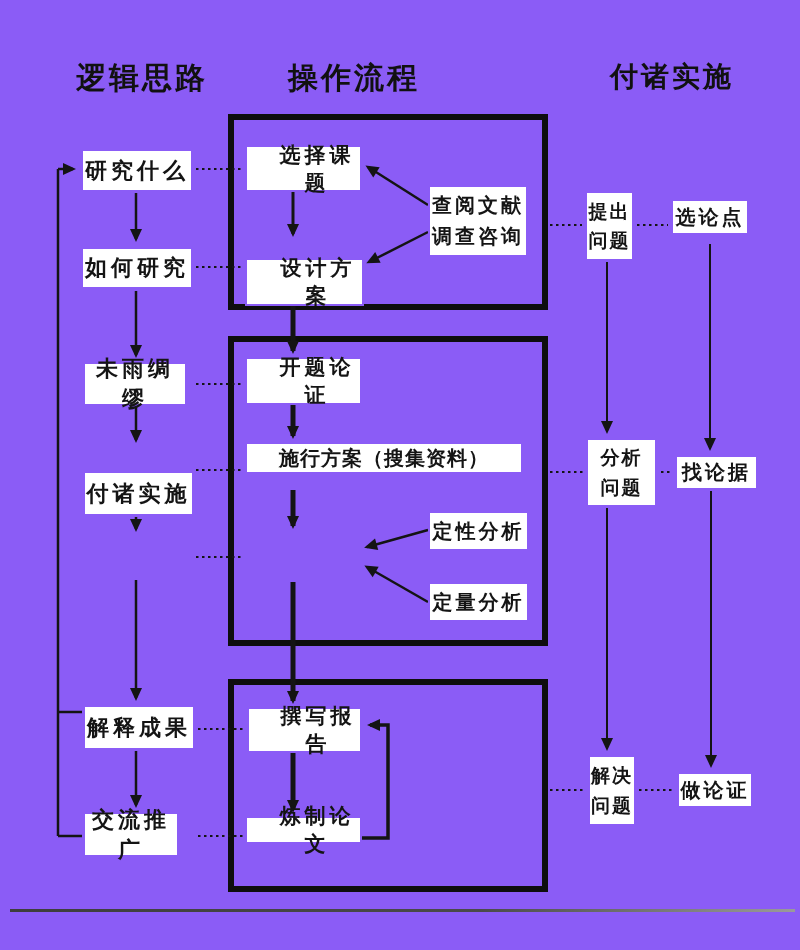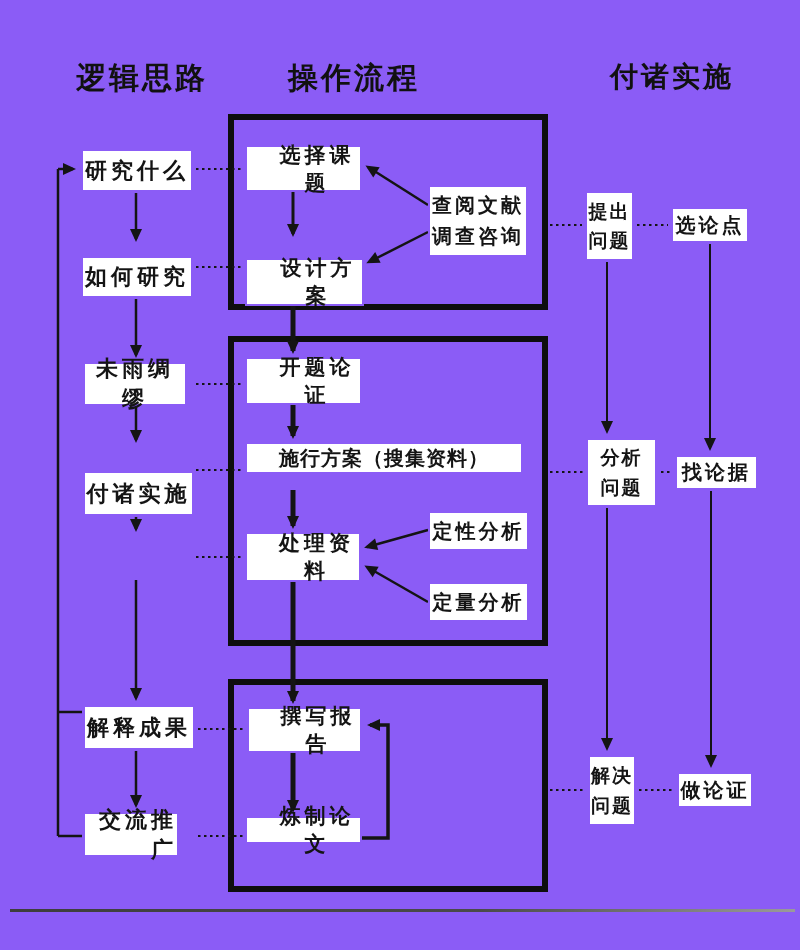--- a/index.html
+++ b/index.html
@@ -97,43 +97,42 @@
       <line x1="550" y1="225" x2="582" y2="225"></line>
       <line x1="637" y1="225" x2="668" y2="225"></line>
       <line x1="550" y1="472" x2="583" y2="472"></line>
       <line x1="637" y1="472" x2="672" y2="472"></line>
       <line x1="550" y1="790" x2="585" y2="790"></line>
       <line x1="639" y1="790" x2="674" y2="790"></line>
     </g>
   </svg>
 
   <div class="node logic b3" style="left:80px;top:148px;width:114px;height:45px;">研究什么</div>
-  <div class="node logic b3" style="left:80px;top:255px;width:114px;height:44px;">如何研究</div>
+  <div class="node logic b3" style="left:80px;top:246px;width:114px;height:44px;">如何研究</div>
   <div class="node logic b3" style="left:82px;top:361px;width:106px;height:46px;">未雨绸缪</div>
   <div class="node logic b3" style="left:82px;top:446px;width:113px;height:47px;margin-top:24px;">付诸实施</div>
   <div class="node logic b3" style="left:82px;top:704px;width:114px;height:47px;">解释成果</div>
-  <div class="node logic b3" style="left:82px;top:811px;width:98px;height:47px;text-align:right;">交流推广</div>
+  <div class="node logic b3" style="left:82px;top:811px;width:98px;height:47px;">交流推广</div>
 
   <div class="node proc" style="left:245px;top:145px;width:117px;height:47px;">选择课题</div>
   <div class="node proc" style="left:245px;top:258px;width:119px;height:48px;">设计方案</div>
   <div class="node proc-side node twoline" style="left:428px;top:185px;width:100px;height:72px;line-height:1.55;">查阅文献
 调查咨询</div>
 
   <div class="node proc" style="left:245px;top:357px;width:117px;height:48px;text-align:center;">开题论证</div>
   <div class="node proc-wide node" style="left:245px;top:442px;width:278px;height:32px;">施行方案（搜集资料）</div>
-  <div class="node proc" style="left:245px;top:532px;width:116px;height:50px;">处理资料</div>
   <div class="node proc-side node" style="left:428px;top:511px;width:101px;height:40px;">定性分析</div>
   <div class="node proc-side node" style="left:428px;top:582px;width:101px;height:40px;">定量分析</div>
 
   <div class="node proc" style="left:247px;top:707px;width:115px;height:46px;">撰写报告</div>
   <div class="node proc" style="left:245px;top:816px;width:117px;height:28px;">炼制论文</div>
 
   <div class="node stage b3 twoline" style="left:584px;top:190px;width:51px;height:72px;">提出
 问题</div>
-  <div class="node task b3" style="left:670px;top:206px;width:80px;height:38px;">选论点</div>
+  <div class="node task b3" style="left:670px;top:198px;width:80px;height:38px;">选论点</div>
   <div class="node stage b3 twoline" style="left:585px;top:437px;width:73px;height:71px;">分析
 问题</div>
   <div class="node task b3" style="left:674px;top:454px;width:85px;height:37px;">找论据</div>
   <div class="node stage b3 twoline" style="left:587px;top:754px;width:50px;height:73px;">解决
 问题</div>
   <div class="node task b3" style="left:676px;top:771px;width:78px;height:38px;">做论证</div>
 
   <div class="rule"></div>
 
 </div>

